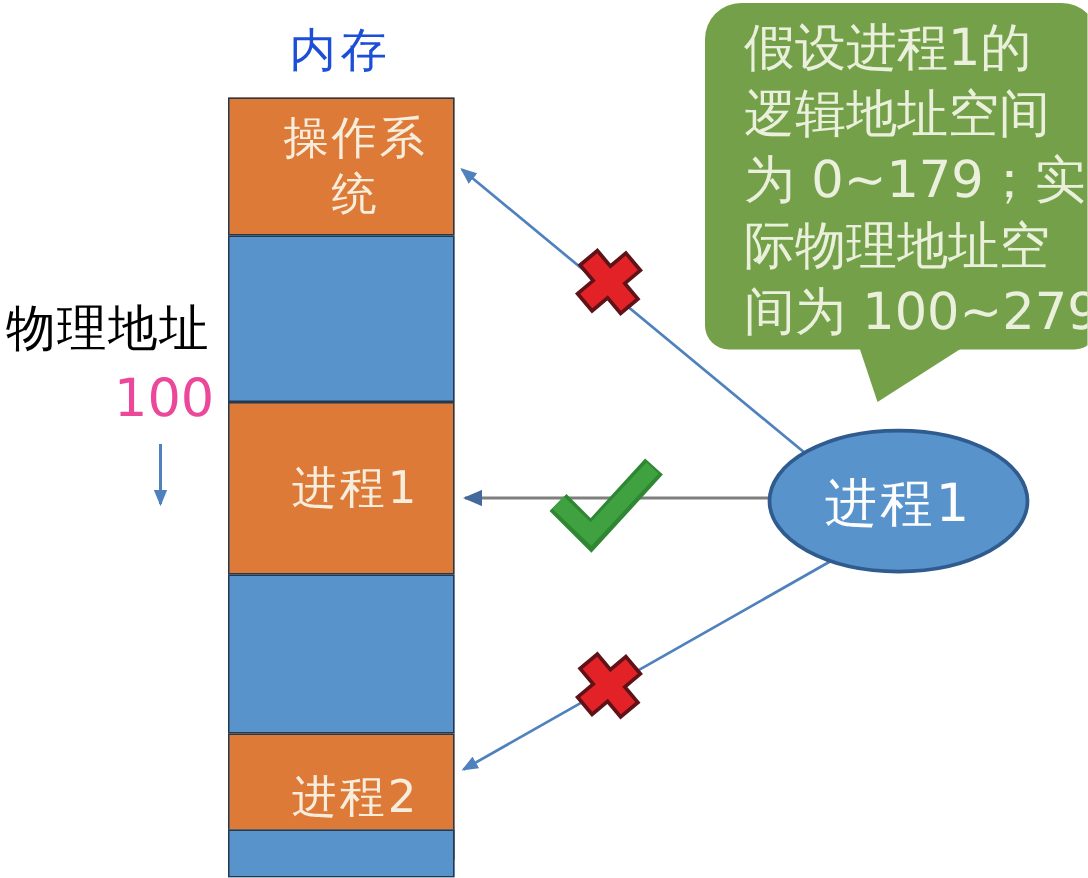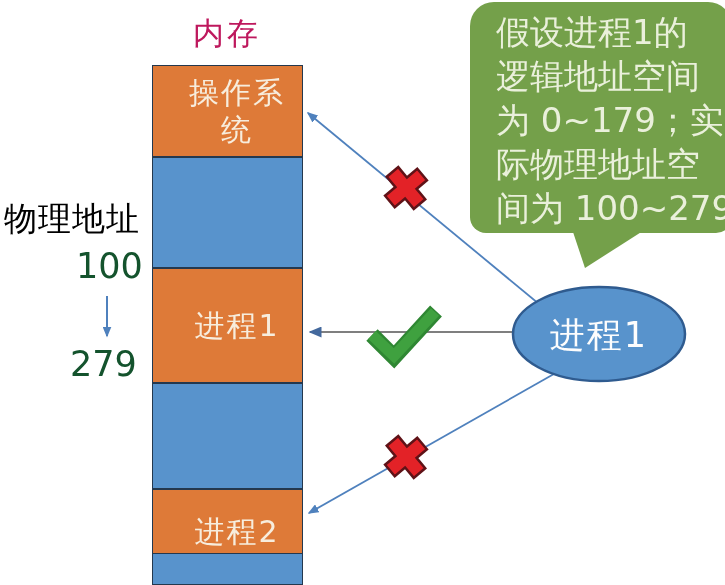--- a/index.html
+++ b/index.html
@@ -15,29 +15,29 @@
     display:flex;align-items:center;justify-content:center;padding-left:19px;
   }
   .mem-orange{background:var(--orange_block,#DE7A38);}
   .mem-blue{background:var(--blue_block,#5893CC);}
   .block-label{
     color:#F7EDDD;font-size:30px;line-height:37px;text-align:center;
     letter-spacing:2px;
   }
   
   .page-title{
-    position:absolute;left:193px;top:13px;font-size:31px;color:#be185d;
+    position:absolute;left:193px;top:13px;font-size:31px;color:#1d4ed8;
     letter-spacing:3px;
   }
   .addr-label{
     position:absolute;left:4px;top:197px;font-size:33px;color:#000000;
     letter-spacing:1px;
   }
   .addr-num{
-    position:absolute;font-size:35px;color:#14532d;text-align:center;
+    position:absolute;font-size:35px;color:#ec4899;text-align:center;
   }
   .addr-start{left:76px;top:246px;}
   .addr-end{left:70px;top:344px;}
   
   #overlay{position:absolute;left:0;top:0;width:725px;height:585px;pointer-events:none;}
   
   .bubble{
     position:absolute;left:470px;top:2px;width:262px;height:231px;
     background:var(--bubble_green,#74A04A);
     border-radius:24px 24px 16px 16px;
@@ -55,21 +55,20 @@
 </style>
 </head>
 <body>
 
 <div id="stage">
 
   <div class="page-title">内存</div>
 
   <div class="addr-label">物理地址</div>
   <div class="addr-num addr-start">100</div>
-  <div class="addr-num addr-end">279</div>
 
   <div class="mem-block mem-orange" style="top:65px;height:92px;">
     <div class="block-label">
       <span>操作系</span><br>
       <span>统</span>
     </div>
   </div>
   <div class="mem-block mem-blue" style="top:157px;height:111px;"></div>
   <div class="mem-block mem-orange" style="top:268px;height:115px;">
     <div class="block-label">进程1</div>

